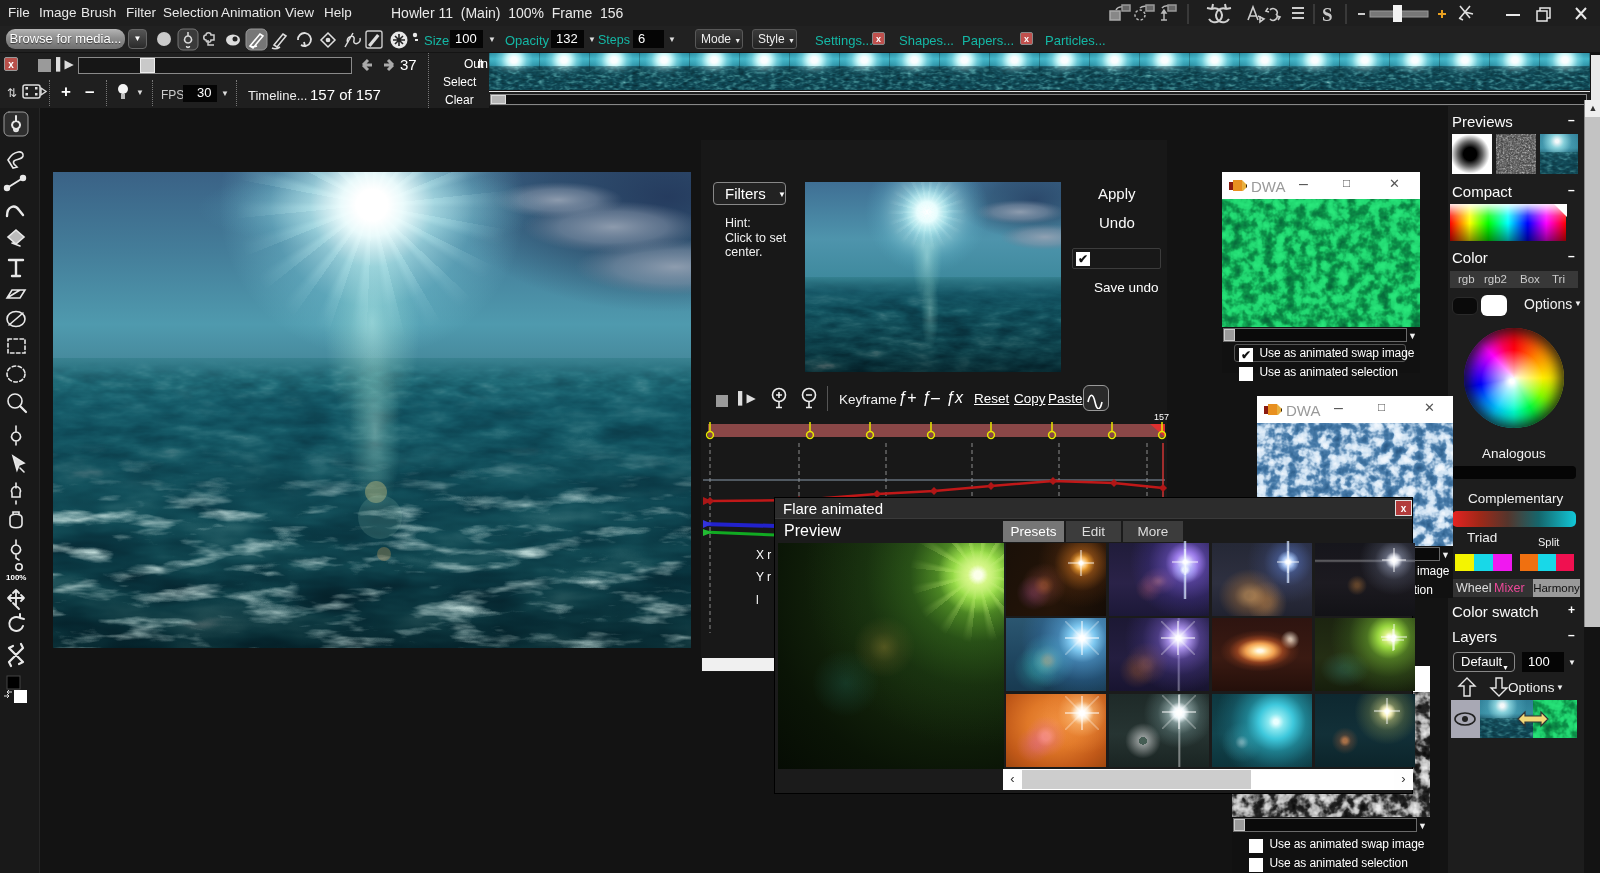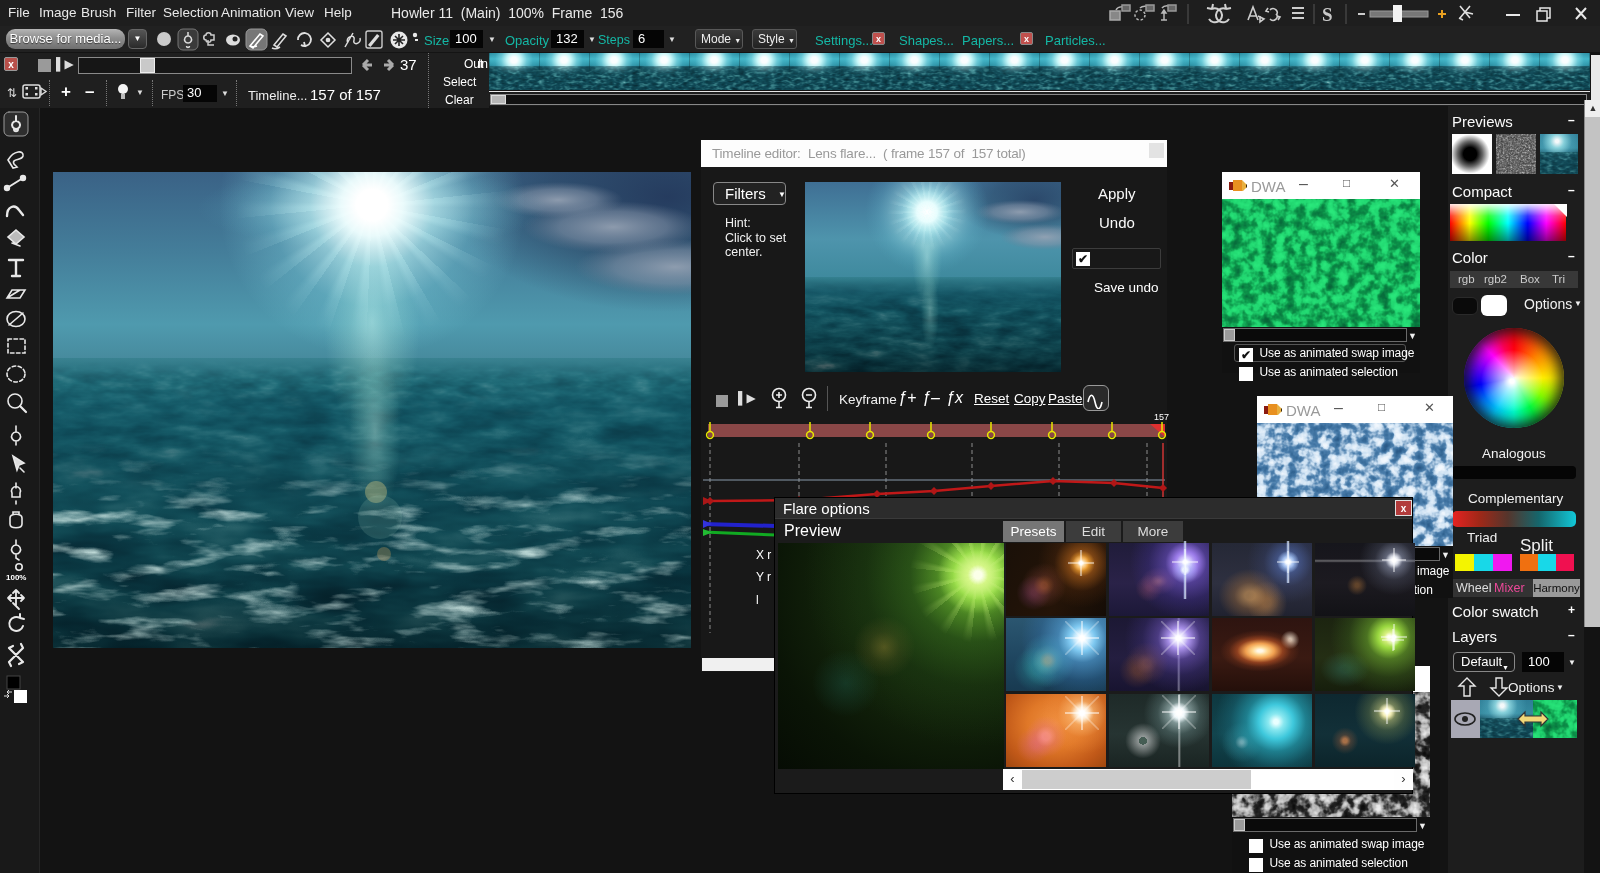--- a/index.html
+++ b/index.html
@@ -222,21 +222,21 @@
   <span class="abs" style="left:61px; top:29px; color:#fff; font-size:17px; font-weight:bold;">+</span>
   <span class="abs" style="left:85px; top:29px; color:#fff; font-size:17px; font-weight:bold;">–</span>
   <div class="sep" style="left:106px; top:27px; height:26px;"></div>
   <svg class="abs" style="left:116px; top:29px;" width="14" height="20">
         <circle cx="7" cy="7" r="5" fill="#f4f4f4"></circle>
         <rect x="5" y="12" width="4" height="5" fill="#bbb"></rect>
       </svg>
   <span class="abs" style="left:136px; top:35px; color:#ddd; font-size:8px;">▼</span>
   <div class="sep" style="left:152px; top:27px; height:26px;"></div>
   <span class="abs" style="left:161px; top:35px; color:#ccc; font-size:12px;">FPS</span>
-  <div class="abs" style="left:183px; top:32px; width:34px; height:17px; background:#050505; color:#fff; font-size:13px; padding-left:4px;">30</div>
+  <div class="abs" style="left:183px; top:32px; width:34px; height:17px; background:#050505; color:#fff; font-size:13px; padding-left:14px;">30</div>
   <span class="abs" style="left:221px; top:36px; color:#ddd; font-size:8px;">▼</span>
   <div class="sep" style="left:236px; top:27px; height:26px;"></div>
   <span class="abs" style="left:248px; top:35px; color:#eee; font-size:13px;">Timeline...</span>
   <span class="abs" style="left:310px; top:33px; color:#fff; font-size:15px;">157 of 157</span>
   <div class="sep" style="left:428px; top:0px; height:55px;"></div>
 </div>
 <div id="inout">
   <span class="abs" style="left:8px; top:4px;margin-left:36px;">In</span>
       <span class="abs" style="left:30px; top:4px;">Out</span>
   <span class="abs" style="left:9px; top:22px;text-align:right;">Select</span>
@@ -434,25 +434,20 @@
   <ellipse cx="319" cy="36" rx="175" ry="42" fill="url(#sung)" opacity="0.35"></ellipse>
 </svg>
 <div style="position:absolute; left:139px; top:-147px; width:360px; height:360px;
   background:repeating-conic-gradient(from 2deg at 50% 50%, rgba(225,255,255,0.34) 0deg 4deg, rgba(225,255,255,0) 8deg 16.4deg);
   -webkit-mask-image:radial-gradient(circle at 50% 50%, rgba(0,0,0,1) 0%, rgba(0,0,0,0.65) 26%, rgba(0,0,0,0) 54%);"></div>
 <div style="position:absolute; left:119px; top:-167px; width:400px; height:400px;
   background:radial-gradient(circle at 50% 50%, #ffffff 5.5%, rgba(240,255,255,0.95) 11%, rgba(190,245,248,0.6) 22%, rgba(140,225,235,0.28) 36%, rgba(120,210,225,0) 54%);"></div>
 </div>
 
 <div id="tlwin">
-  <div class="title">
-    <span style="position:absolute;left:11px;top:6px;">Timeline editor:</span>
-    <span style="position:absolute;left:107px;top:6px;">Lens flare... &nbsp;( frame 157 of&nbsp; 157 total)</span>
-    <div style="position:absolute;left:448px;top:3px;width:15px;height:15px;background:#e3e3e3;"></div>
-  </div>
   <div style="position:absolute;left:12px;top:42px;width:73px;height:23px;border:1px solid #888;border-radius:4px;background:#222;color:#fff;font-size:15px;line-height:21px;padding-left:11px;">Filters <span style="font-size:8px;position:relative;top:-2px;left:8px;">▼</span></div>
   <div style="position:absolute;left:24px;top:76px;color:#f2f2f2;font-size:12.5px;line-height:14.5px;">Hint:<br>Click to set<br>center.</div>
   <div id="tlpreview" style="position:absolute;left:104px;top:42px;width:256px;height:190px;overflow:hidden;">
     <svg width="256" height="190">
       <defs>
         <linearGradient id="pskyg" x1="0" y1="0" x2="0" y2="1">
           <stop offset="0" stop-color="#3f6f94"></stop>
           <stop offset="0.3" stop-color="#4e94ac"></stop>
           <stop offset="0.5" stop-color="#3f8a9e"></stop>
           <stop offset="0.62" stop-color="#1e5868"></stop>
@@ -554,21 +549,21 @@
     <path d="M2 109 l9 3.5 l-9 3.5 z" fill="#22bb33"></path>
   </svg>
   <span style="position:absolute;left:55px;top:408px;color:#fff;font-size:12px;">X r</span>
   <span style="position:absolute;left:55px;top:430px;color:#fff;font-size:12px;">Y r</span>
   <span style="position:absolute;left:55px;top:453px;color:#fff;font-size:12px;">l</span>
   <div class="bottombar"></div>
 </div>
 
 <div id="flarewin">
   <div style="position:absolute;left:0;top:0;width:637px;height:21px;background:#2c2c2c;border-bottom:1px solid #3a3a3a;">
-    <span style="position:absolute;left:8px;top:2px;color:#fff;font-size:15px;">Flare options</span>
+    <span style="position:absolute;left:8px;top:2px;color:#fff;font-size:15px;">Flare animated</span>
     <div style="position:absolute;left:620px;top:2px;width:17px;height:16px;background:#b23b3b;border:1px solid #e0e0e0;color:#fff;font-size:10px;font-weight:bold;text-align:center;line-height:15px;">x</div>
   </div>
   <span style="position:absolute;left:9px;top:24px;color:#fff;font-size:16px;">Preview</span>
   <div style="position:absolute;left:228px;top:23px;width:61px;height:21px;background:#767676;color:#fff;font-size:13.5px;text-align:center;line-height:21px;">Presets</div>
   <div style="position:absolute;left:291px;top:23px;width:55px;height:21px;background:#3c3c3c;color:#ddd;font-size:13.5px;text-align:center;line-height:21px;">Edit</div>
   <div style="position:absolute;left:348px;top:23px;width:60px;height:21px;background:#3c3c3c;color:#ddd;font-size:13.5px;text-align:center;line-height:21px;">More</div>
 
   <div style="position:absolute;left:3px;top:45px;width:226px;height:226px;overflow:hidden;background:
       radial-gradient(circle at 88% 14%, #f8ffe0 1.5%, #d6f788 3.5%, #9ade4a 8%, rgba(110,190,50,0.6) 14%, rgba(70,140,40,0.35) 24%, rgba(40,90,30,0.18) 40%, rgba(15,40,15,0) 62%),
       radial-gradient(circle at 47% 46%, rgba(190,150,60,0.4) 0%, rgba(150,120,50,0.18) 9%, rgba(0,0,0,0) 18%),
@@ -798,21 +793,21 @@
   <span style="position:absolute;left:126px;top:193px;font-size:8px;">▼</span>
   <div style="position:absolute;left:16px;top:222px;width:100px;height:100px;border-radius:50%;background:
     radial-gradient(circle at 48% 53%, rgba(255,255,255,1) 3%, rgba(255,255,255,0.7) 12%, rgba(255,255,255,0) 42%),
     conic-gradient(#ff0010, #ff8800 13%, #ffee00 25%, #88ff00 34%, #00ff44 42%, #00ffcc 50%, #00ccff 58%, #0077ff 65%, #0000ff 72%, #7700ff 80%, #ff00ff 88%, #ff0055 95%, #ff0010);
     box-shadow:inset 0 0 14px 5px rgba(20,20,20,0.9);"></div>
   <span style="position:absolute;left:34px;top:340px;font-size:13.5px;">Analogous</span>
   <div style="position:absolute;left:4px;top:360px;width:124px;height:13px;background:#050505;border-radius:4px;"></div>
   <span style="position:absolute;left:20px;top:385px;font-size:13.5px;">Complementary</span>
   <div style="position:absolute;left:4px;top:405px;width:124px;height:16px;border-radius:5px;background:linear-gradient(90deg,#e82222,#a02818 22%,#55352c 45%,#15666c 70%,#12c8d8 100%);"></div>
   <span style="position:absolute;left:19px;top:424px;font-size:13.5px;">Triad</span>
-  <span style="position:absolute;left:72px;top:430px;font-size:17px;">Split</span>
+  <span style="position:absolute;left:90px;top:430px;font-size:11px;">Split</span>
   <div style="position:absolute;left:7px;top:448px;width:19px;height:17px;background:#f4f400;"></div>
   <div style="position:absolute;left:26px;top:448px;width:19px;height:17px;background:#18d8e8;"></div>
   <div style="position:absolute;left:45px;top:448px;width:19px;height:17px;background:#f018f0;"></div>
   <div style="position:absolute;left:72px;top:448px;width:18px;height:17px;background:#f07010;"></div>
   <div style="position:absolute;left:90px;top:448px;width:18px;height:17px;background:#18d8e8;"></div>
   <div style="position:absolute;left:108px;top:448px;width:18px;height:17px;background:#f01050;"></div>
   <div style="position:absolute;left:2px;top:473px;width:130px;height:18px;background:#333;">
     <span style="position:absolute;left:6px;top:2px;font-size:12.5px;color:#ddd;">Wheel</span>
     <span style="position:absolute;left:44px;top:2px;font-size:12.5px;color:#ec4899;">Mixer</span>
     <div style="position:absolute;left:83px;top:0px;width:47px;height:18px;background:#9a9a9a;color:#111;font-size:11.5px;text-align:center;line-height:18px;">Harmony</div>

